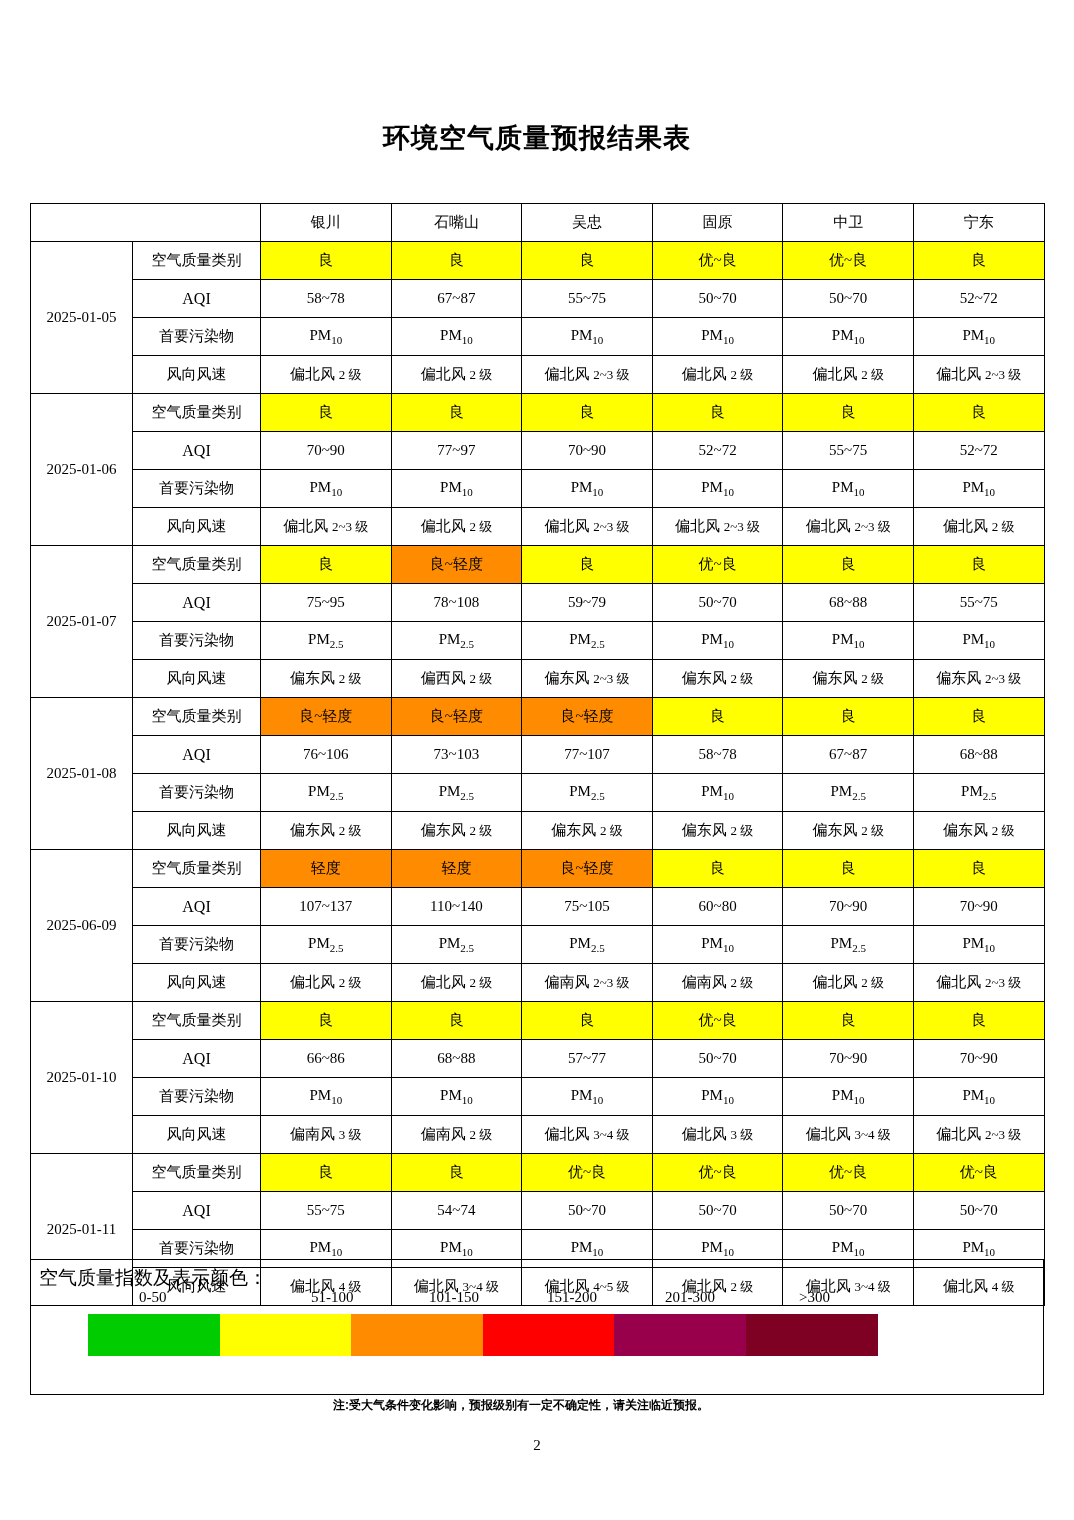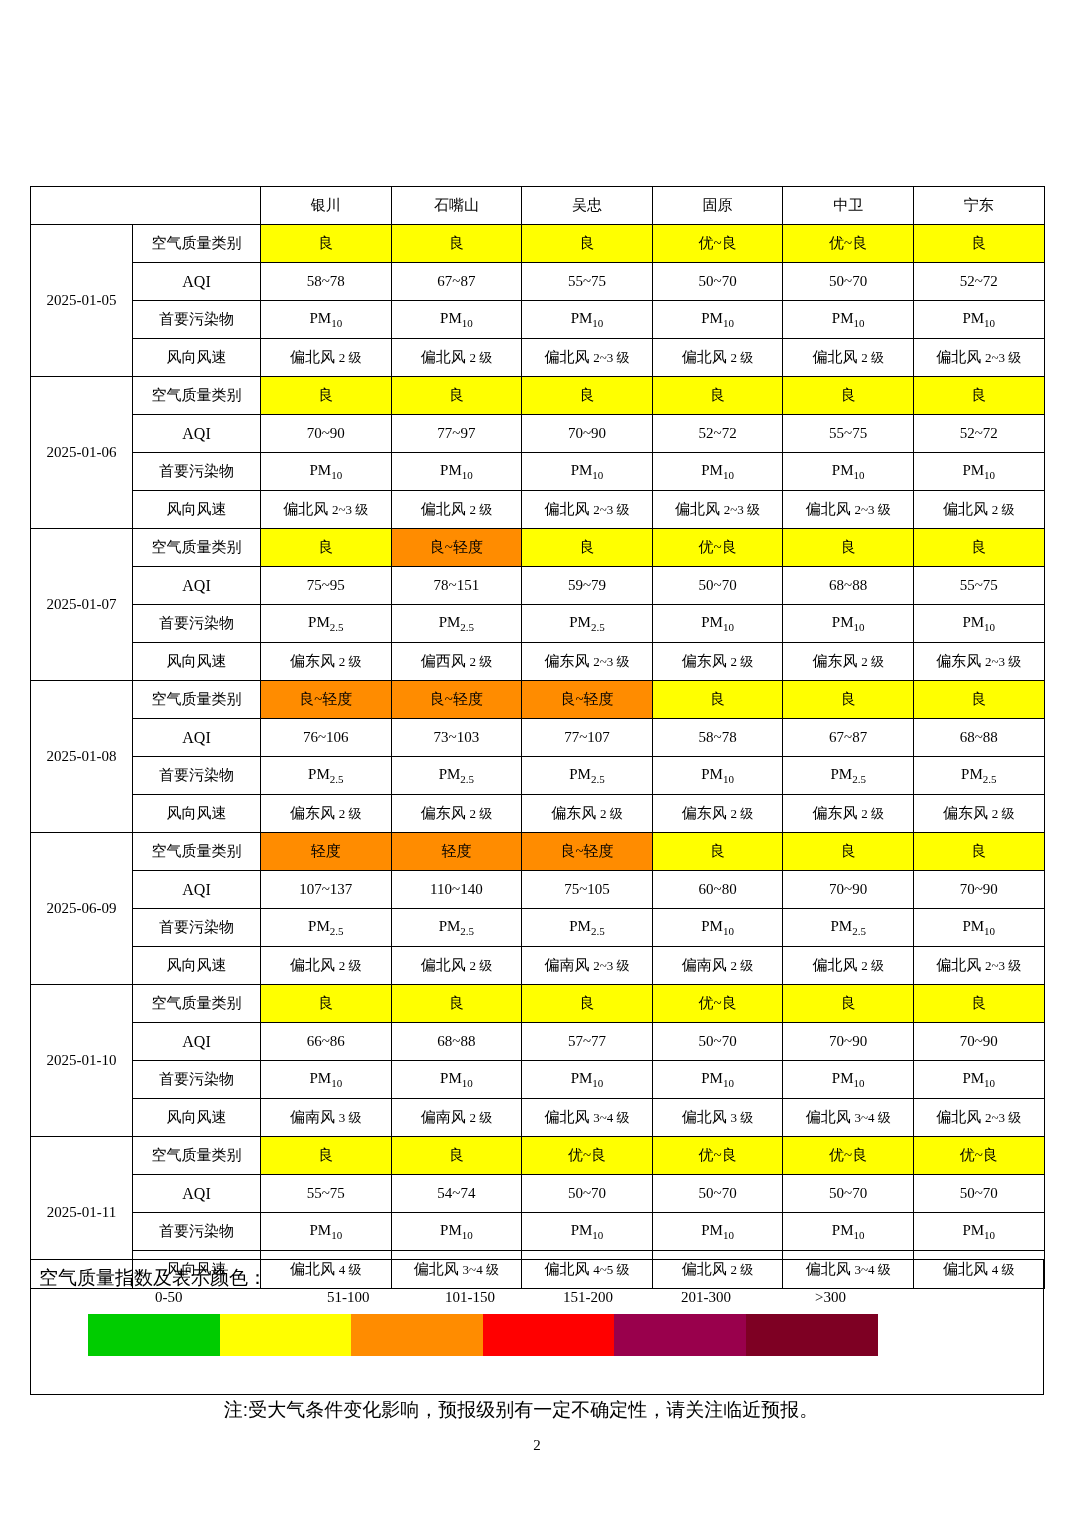--- a/index.html
+++ b/index.html
@@ -26,21 +26,21 @@
     left: 0;
     width: 1074px;
     text-align: center;
     font-family: "Liberation Sans", sans-serif;
     font-weight: bold;
     font-size: 27px;
     letter-spacing: 1px;
   }
   table.forecast {
     position: absolute;
-    top: 186px;
+    top: 203px;
     left: 30px;
     width: 1014px;
     border-collapse: collapse;
     table-layout: fixed;
   }
   table.forecast td, table.forecast th {
     border: 1px solid #000000;
     text-align: center;
     vertical-align: middle;
     font-size: 15px;
@@ -120,59 +120,59 @@
     top: 29px;
     left: 108px;
     width: 780px;
     height: 22px;
   }
   .legend-labels span {
     position: absolute;
     font-family: "Liberation Serif", serif;
     font-size: 15px;
     white-space: nowrap;
-    margin-left: 16px;
   }
   .legend-bar {
     position: absolute;
     top: 54px;
     left: 57px;
     width: 790px;
     height: 42px;
     display: flex;
   }
   .legend-bar div {
     width: 131.6px;
     height: 42px;
   }
   .note {
     position: absolute;
     top: 1397px;
     left: 0;
     width: 1042px;
     text-align: center;
     font-family: "Liberation Sans", sans-serif;
-    font-weight: normal;
-    font-size: 19px;
+    font-weight: bold;
+    font-size: 12px;
   }
   .page-num {
     position: absolute;
     top: 1437px;
     left: 0;
     width: 1074px;
     text-align: center;
     font-family: "Liberation Serif", serif;
     font-size: 15px;
   }
 </style>
 </head>
 <body>
 
 <div class="page">
 
+  <div class="doc-title">环境空气质量预报结果表</div>
 
   <table class="forecast">
     <colgroup>
       <col class="c-date">
         <col class="c-label">
       <col class="c-city">
         <col class="c-city">
         <col class="c-city">
       <col class="c-city">
         <col class="c-city">
@@ -270,21 +270,21 @@
           <td class="cat-cell" style="background: rgb(255, 255, 0);">良</td>
           <td class="cat-cell" style="background: rgb(255, 140, 0);">良~轻度</td>
           <td class="cat-cell" style="background: rgb(255, 255, 0);">良</td>
           <td class="cat-cell" style="background: rgb(255, 255, 0);">优~良</td>
           <td class="cat-cell" style="background: rgb(255, 255, 0);">良</td>
           <td class="cat-cell" style="background: rgb(255, 255, 0);">良</td>
         </tr>
         <tr>
           <td class="row-label aqi">AQI</td>
           <td class="aqi-cell">75~95</td>
-          <td class="aqi-cell">78~151</td>
+          <td class="aqi-cell">78~108</td>
           <td class="aqi-cell">59~79</td>
           <td class="aqi-cell">50~70</td>
           <td class="aqi-cell">68~88</td>
           <td class="aqi-cell">55~75</td>
         </tr>
         <tr>
           <td class="row-label">首要污染物</td>
           <td class="poll-cell">PM<sub>2.5</sub></td>
           <td class="poll-cell">PM<sub>2.5</sub></td>
           <td class="poll-cell">PM<sub>2.5</sub></td>

